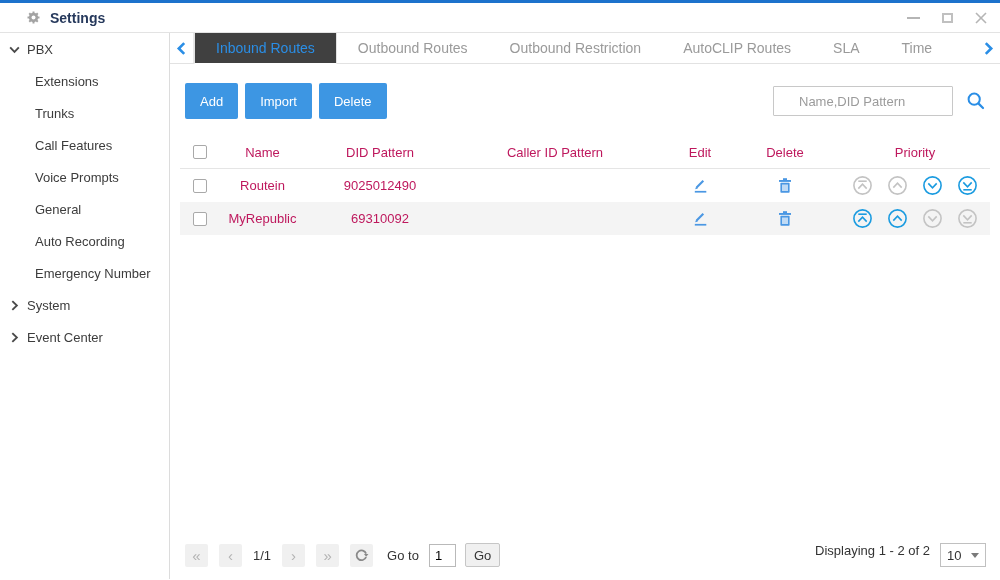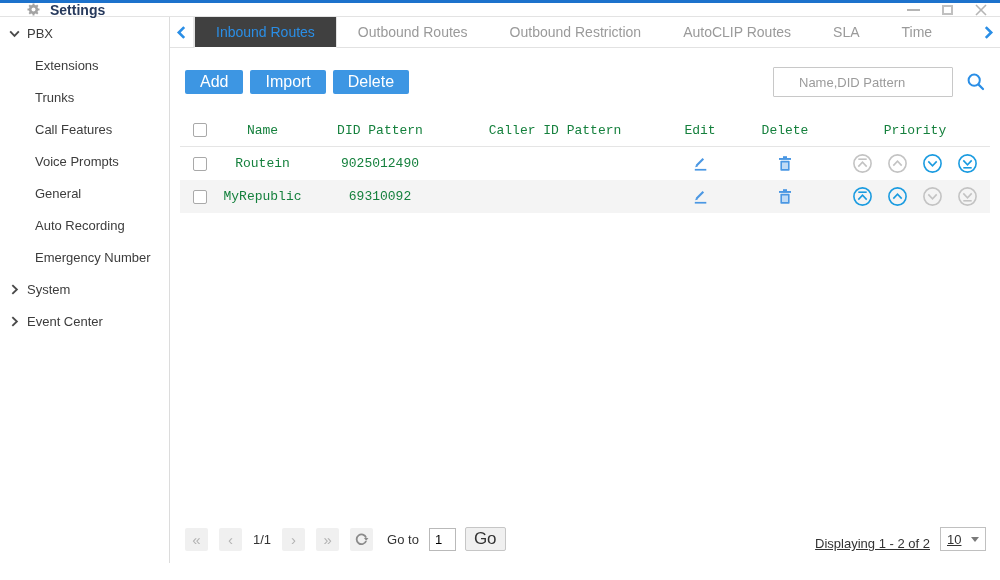--- a/index.html
+++ b/index.html
@@ -6,21 +6,21 @@
   html, body { width: 1000px; height: 580px; overflow: hidden; }
   body {
     font-family: "Liberation Sans", sans-serif;
     background: #fff;
     border-top: 3px solid #1d72cc;
     color: #333;
   }
 
   
   .titlebar {
-    height: 14px;
+    height: 30px;
     display: flex; align-items: center;
     padding: 0 12px 0 26px;
     border-bottom: 1px solid #e3e3e3;
   }
   .titlebar .title { font-size: 14px; font-weight: bold; color: #26395c; margin-left: 9px; }
   .win-controls { margin-left: auto; display: flex; align-items: center; gap: 20px; }
   .ctl { display: flex; align-items: center; justify-content: center; width: 14px; height: 14px; cursor: pointer; }
   .ctl-min-bar { width: 13px; height: 2px; background: #b5b5b5; }
   .ctl-max-box { width: 11px; height: 10px; border: 2px solid #c0c0c0; }
 
@@ -53,38 +53,38 @@
   .tab.active {
     color: #2a8ee6; background: #404040;
     border-left: 1px solid #e2e2e2; border-right: 1px solid #e2e2e2;
     margin-bottom: -1px; border-bottom: 1px solid #fff;
   }
 
   
   .toolbar { display: flex; align-items: center; padding: 19px 14px 17px 15px; flex: none; }
   .btn {
     background: #3d96e3; color: #fff; border: none; border-radius: 2px;
-    height: 24px; padding: 0 15px; margin-right: 7px; font-size: 16px;
+    height: 36px; padding: 0 15px; margin-right: 7px; font-size: 13px;
     font-family: "Liberation Sans", sans-serif; cursor: pointer;
   }
   .search { margin-left: auto; display: flex; align-items: center; }
   .search input {
     width: 180px; height: 30px; border: 1px solid #c8c8c8; border-radius: 1px;
     padding: 0 25px; font-size: 13px; color: #555;
     font-family: "Liberation Sans", sans-serif; outline: none;
   }
   .search input::placeholder { color: #9b9b9b; }
   .search .search-btn { margin-left: 13px; cursor: pointer; display: flex; }
 
   
   .table { padding: 0 10px; flex: none; }
   .trow { display: flex; align-items: center; height: 33px; font-size: 13px; }
   .trow.header { border-bottom: 1px solid #e5e5e5; color: #333; }
   .trow.even { background: #f4f4f4; }
-  .cell { display: flex; align-items: center; justify-content: center; flex: none; color: #15803d; font-family: Liberation Mono, monospace; }
+  .cell { display: flex; align-items: center; justify-content: center; flex: none; color: #be185d; }
   .c1 { width: 40px; } .c2 { width: 85px; } .c3 { width: 150px; }
   .c4 { width: 200px; } .c5 { width: 90px; } .c6 { width: 80px; } .c7 { width: 180px; }
   .checkbox {
     width: 14px; height: 14px; border: 1px solid #a9a9a9; border-radius: 2px;
     background: #fff; cursor: pointer;
   }
   .icon-btn { display: flex; cursor: pointer; }
   .pri-group { display: flex; gap: 14px; justify-content: center; width: 100%; }
   .pri { display: flex; cursor: pointer; }
 
@@ -97,25 +97,25 @@
     display: flex; align-items: center; justify-content: center;
     color: #b3b3b3; font-size: 15px; margin-right: 11px; cursor: pointer; user-select: none;
   }
   .pgtext { margin-right: 11px; color: #333; }
   .goto-label { margin: 0 10px 0 14px; }
   .goto-input {
     width: 27px; height: 23px; border: 1px solid #b9b9b9; text-align: left;
     padding: 0 5px; font-size: 13px; font-family: "Liberation Sans", sans-serif; outline: none;
   }
   .go-btn {
-    height: 24px; margin-left: 9px; padding: 0 8px; font-size: 17px;
+    height: 24px; margin-left: 9px; padding: 0 8px; font-size: 13px;
     background: #f0f0f0; border: 1px solid #c6c6c6; border-radius: 2px;
     font-family: "Liberation Sans", sans-serif; cursor: pointer; color: #333;
   }
-  .pag-right { margin-left: auto; display: flex; align-items: flex-end; text-decoration: underline; }
+  .pag-right { margin-left: auto; display: flex; align-items: flex-start; }
   .displaying { margin-right: 10px; }
   .pagesize {
     width: 46px; height: 24px; border: 1px solid #c0c0c0; background: #fff;
     display: flex; align-items: center; justify-content: space-between;
     padding: 0 6px; cursor: pointer; font-size: 13px;
   }
   .caret-down { width: 0; height: 0; border-left: 4px solid transparent; border-right: 4px solid transparent; border-top: 5px solid #7a7a7a; }
 </style>
 </head>
 <body>

